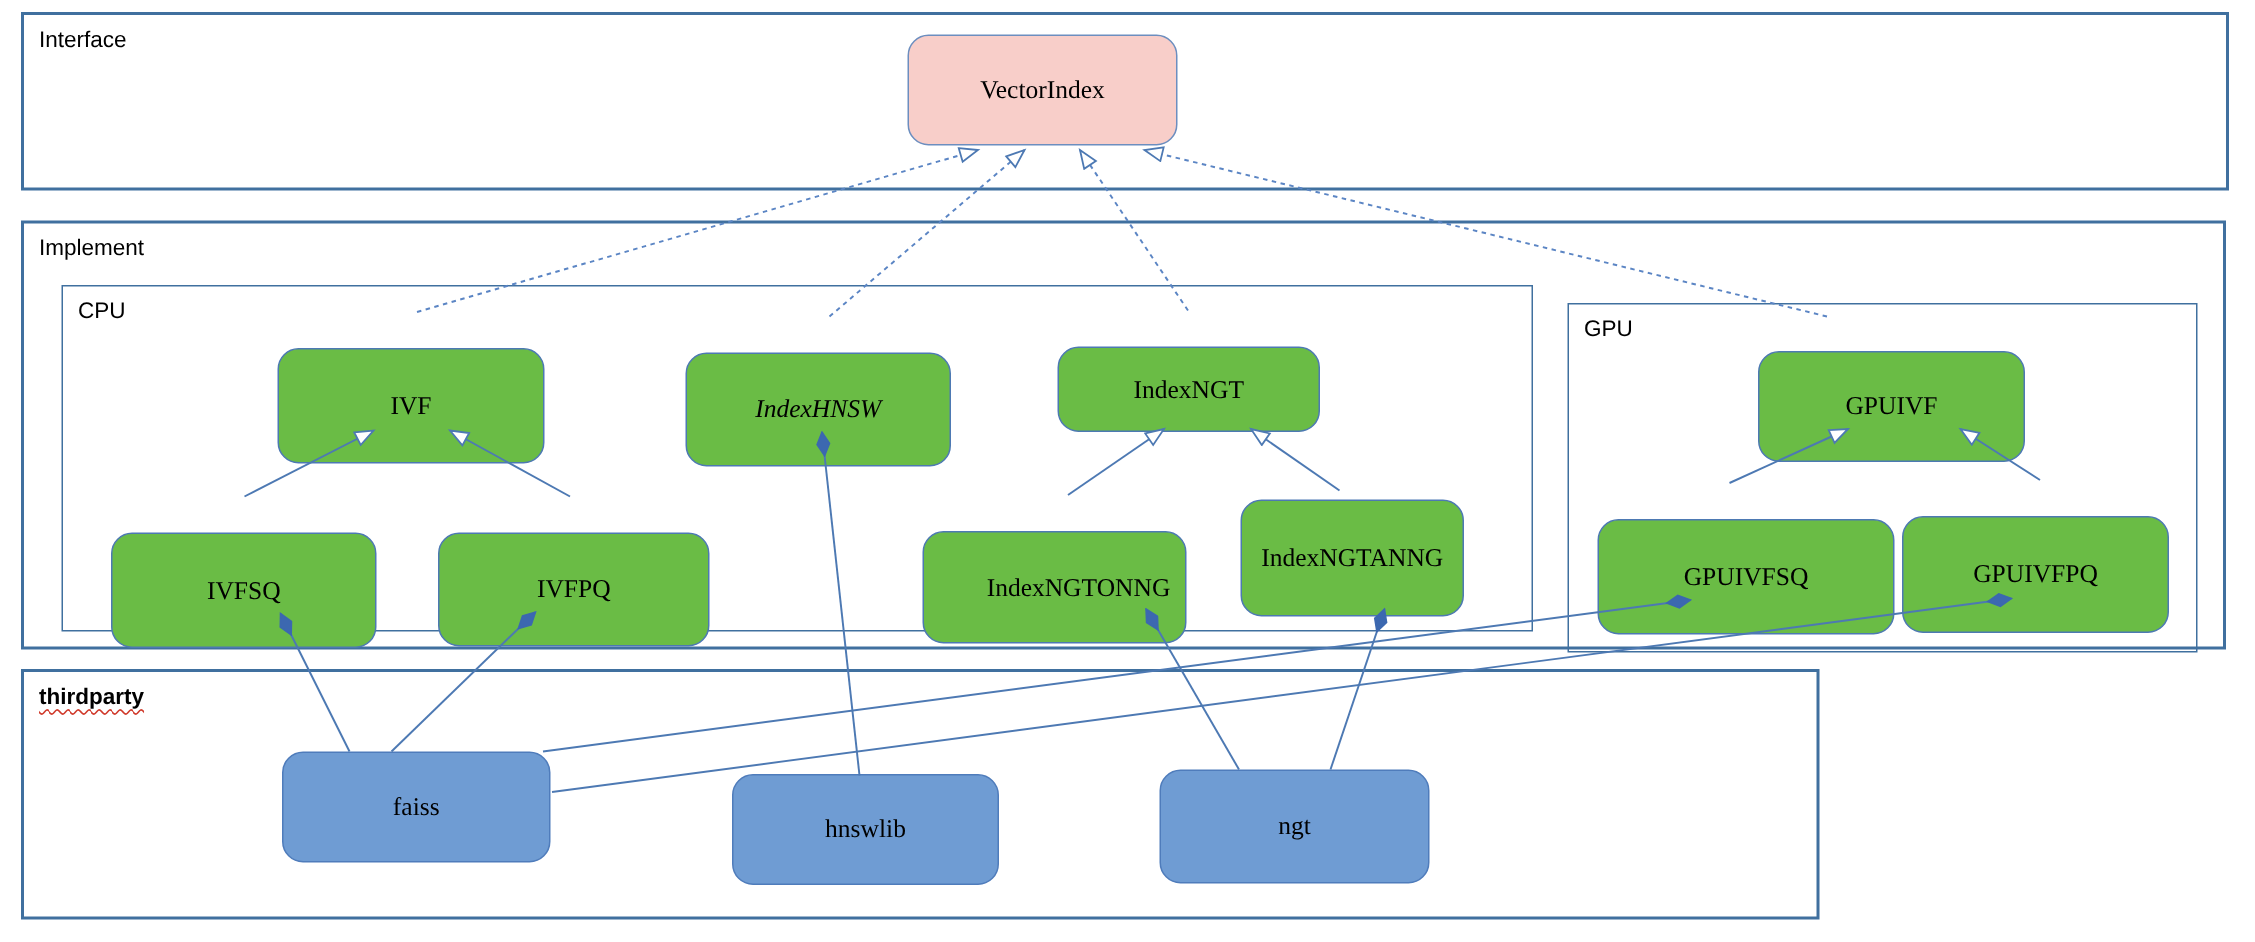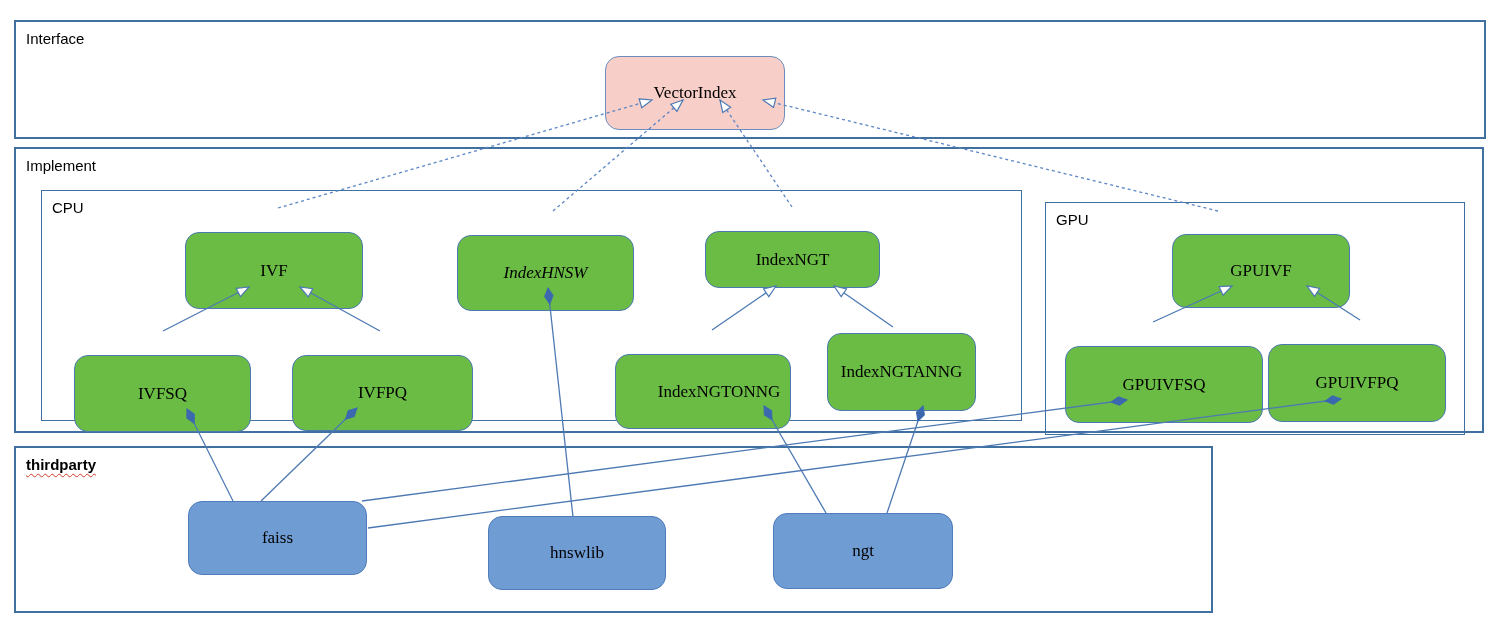--- a/index.html
+++ b/index.html
@@ -46,41 +46,41 @@
     pointer-events:none;
   }
   .edge { fill:none; stroke:var(--edge-color); stroke-width:1.3px; }
   .edge.realization { stroke:var(--edge-dashed-color); stroke-dasharray:3 3; }
 </style>
 </head>
 <body>
 
 <div id="canvas">
 
-  <div class="container" style="left:14px; top:8px; width:1472px; height:119px;margin-top:12px;">
+  <div class="container" style="left:14px; top:8px; width:1472px; height:119px;">
     <span class="container-label">Interface</span>
   </div>
 
   <div class="container" style="left:14px; top:147px; width:1470px; height:286px;">
     <span class="container-label">Implement</span>
   </div>
 
   <div class="container subcontainer" style="left:41px; top:190px; width:981px; height:231px;">
     <span class="container-label">CPU</span>
   </div>
 
   <div class="container subcontainer" style="left:1045px; top:190px; width:420px; height:233px;margin-top:12px;">
     <span class="container-label">GPU</span>
   </div>
 
   <div class="container" style="left:14px; top:446px; width:1199px; height:167px;font-weight:bold;">
     <span class="container-label squiggle">thirdparty</span>
   </div>
 
-  <div class="node iface" style="left:605px; top:23px; width:180px; height:74px;margin-top:33px;">
+  <div class="node iface" style="left:605px; top:23px; width:180px; height:74px;">
     <span>VectorIndex</span>
   </div>
 
   <div class="node impl" style="left:185px; top:208px; width:178px; height:77px;">
     <span>IVF</span>
   </div>
 
   <div class="node impl" style="left:457px; top:211px; width:177px; height:76px;font-style:italic;">
     <span>IndexHNSW</span>
   </div>

